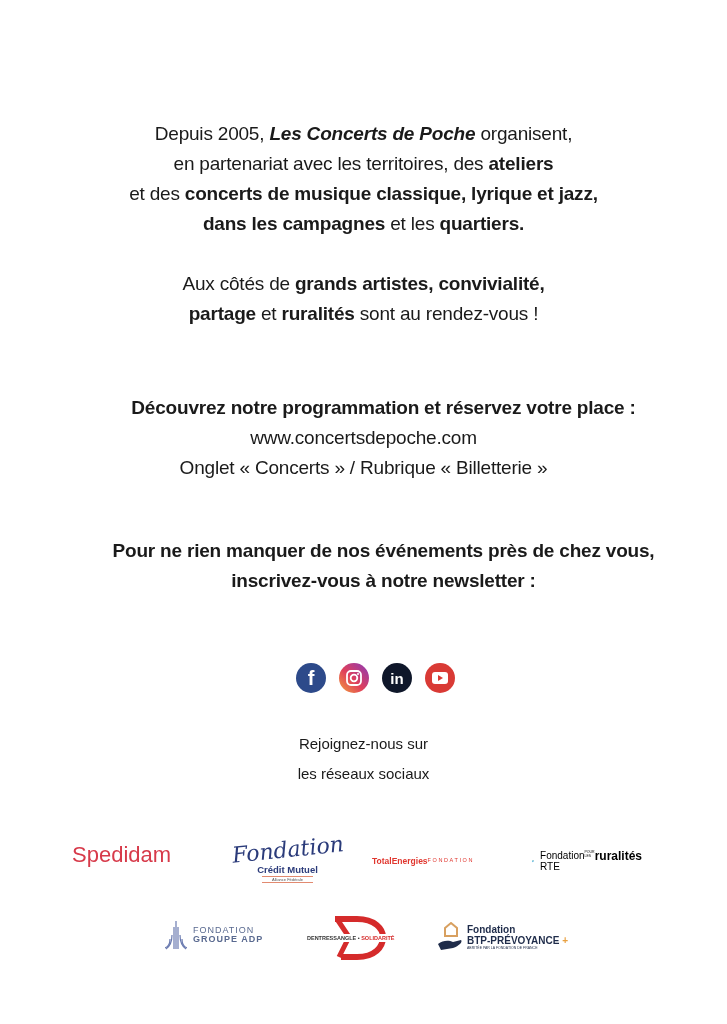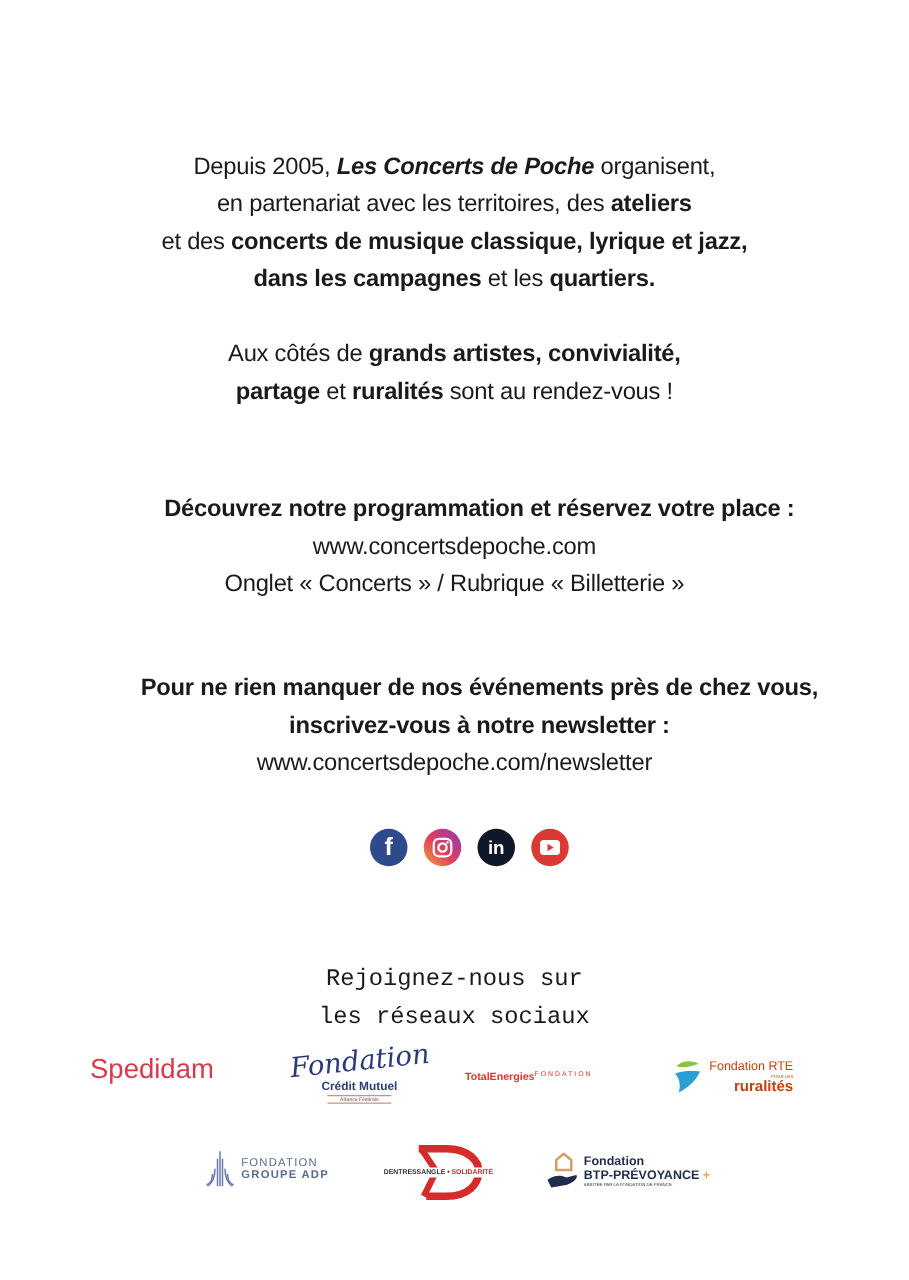--- a/index.html
+++ b/index.html
@@ -19,34 +19,34 @@
   #program { top: 393px; }
   #newsletter { top: 536px; }
 
   #social { position: absolute; top: 663px; left: 296px; display: flex; gap: 13px; }
   .soc { width: 30px; height: 30px; border-radius: 50%; display: flex; align-items: center; justify-content: center; color: #fff; font-weight: 700; }
   .fb { background: #2d4a8a; font-size: 20px; font-family: "Liberation Sans", sans-serif; }
   .ig { background: linear-gradient(45deg, #f2a03d 0%, #e0405a 45%, #8a3ab9 100%); }
   .li { background: #0f172a; font-size: 15px; }
   .yt { background: #d93a35; }
 
-  #join { top: 768px; font-size: 19px; line-height: 30px; font-family: Liberation Mono, monospace; }
+  #join { top: 729px; font-size: 15px; line-height: 30px; }
 
   .logo { position: absolute; display: flex; align-items: center; justify-content: center; }
   #spedidam { left: 72px; top: 842px; font-size: 22px; color: #d73a4a; font-family: "Liberation Sans", sans-serif; letter-spacing: 0px; }
   #cm { left: 240px; top: 830px; width: 95px; height: 60px; flex-direction: column; }
   #cm .script { font-family: "DejaVu Serif", serif; font-style: italic; font-size: 22px; color: #2b3b7a; line-height: 24px; transform: rotate(-6deg); }
   #cm .name { font-size: 9.5px; font-weight: 700; color: #2b3b7a; margin-top: 2px; }
   #cm .sub { font-size: 4px; color: #555; border-top: 1px solid #e28a70; border-bottom: 1px solid #e28a70; padding: 0 10px; margin-top: 1px; }
   #te { left: 388px; top: 832px; width: 70px; height: 56px; flex-direction: row; }
   #te .mark { width: 60px; height: 32px; position: relative; }
   #te .name { font-size: 8.5px; font-weight: 700; color: #e0362e; margin-top: 1px; }
   #te .sub { font-size: 5.5px; color: #e0362e; letter-spacing: 1.6px; }
   #rte { left: 532px; top: 845px; width: 110px; height: 32px; }
-  #rte .txt { display: flex; flex-direction: column; text-align: right; margin-left: 6px; color: #c2410c; }
+  #rte .txt { display: flex; flex-direction: row; text-align: left; margin-left: 6px; color: #000000; }
   #rte .t1 { font-size: 10px; line-height: 11px; }
   #rte .t2 { font-size: 3.5px; line-height: 4px; }
   #rte .t3 { font-size: 12px; line-height: 12px; font-weight: 700; }
 
   #adp { left: 165px; top: 918px; height: 34px; }
   #adp .txt { display: flex; flex-direction: column; text-align: left; margin-left: 6px; color: #5a6a90; font-size: 9px; line-height: 9.5px; letter-spacing: 1px; }
   #dent { left: 305px; top: 915px; width: 95px; height: 45px; }
   #dent .txt { position: absolute; font-size: 5.5px; font-weight: 700; color: #333; white-space: nowrap; top: 20px; left: 2px; }
   #dent .txt span { color: #d52b2b; }
   #btp { left: 437px; top: 920px; height: 34px; }
@@ -73,21 +73,20 @@
 
 <div id="program" class="block para">
   <span class="line heading">Découvrez notre programmation et réservez votre place :</span>
   <span class="line">www.concertsdepoche.com</span>
   <span class="line">Onglet « Concerts » / Rubrique « Billetterie »</span>
 </div>
 
 <div id="newsletter" class="block para">
   <span class="line heading">Pour ne rien manquer de nos événements près de chez vous,</span>
   <span class="line heading">inscrivez-vous à notre newsletter :</span>
-  <span class="line">www.concertsdepoche.com/newsletter</span>
 </div>
 
 <div id="social">
   <div class="soc fb">
       <span>f</span>
     </div>
   <div class="soc ig">
     <svg width="18" height="18" viewBox="0 0 18 18">
         <rect x="2" y="2" width="14" height="14" rx="4" fill="none" stroke="#fff" stroke-width="1.8"></rect>
         <circle cx="9" cy="9" r="3.3" fill="none" stroke="#fff" stroke-width="1.8"></circle>

